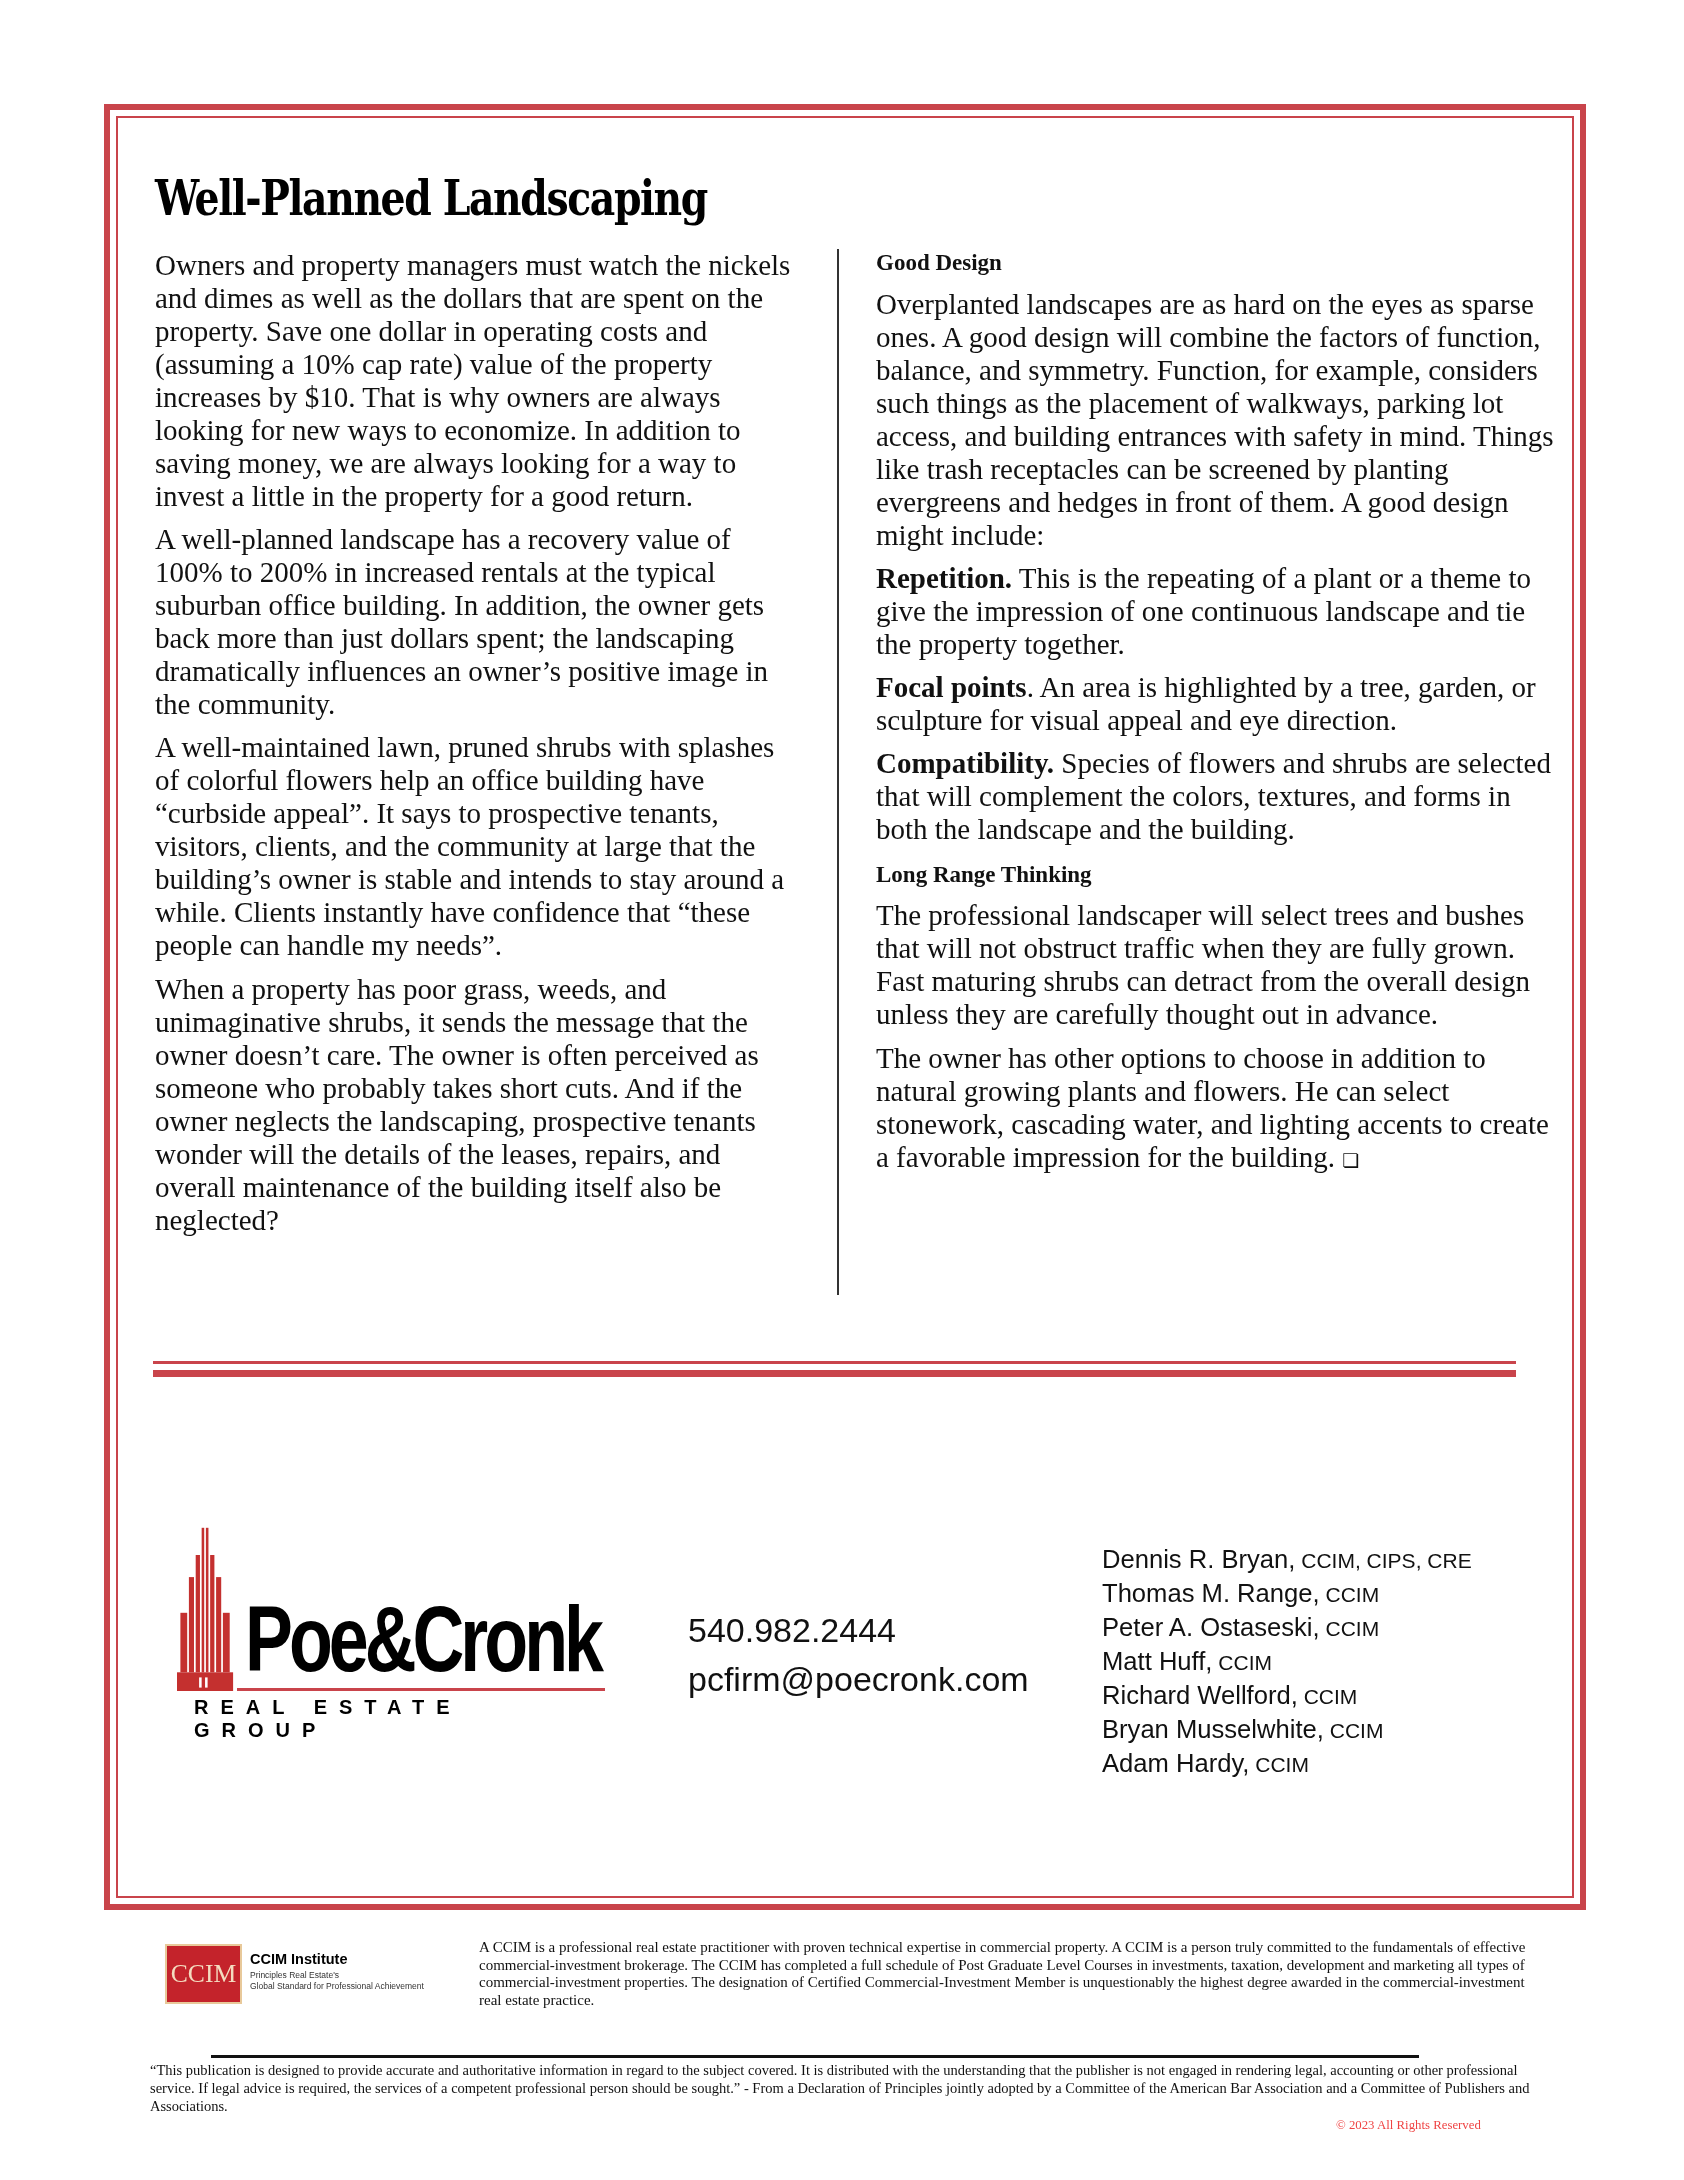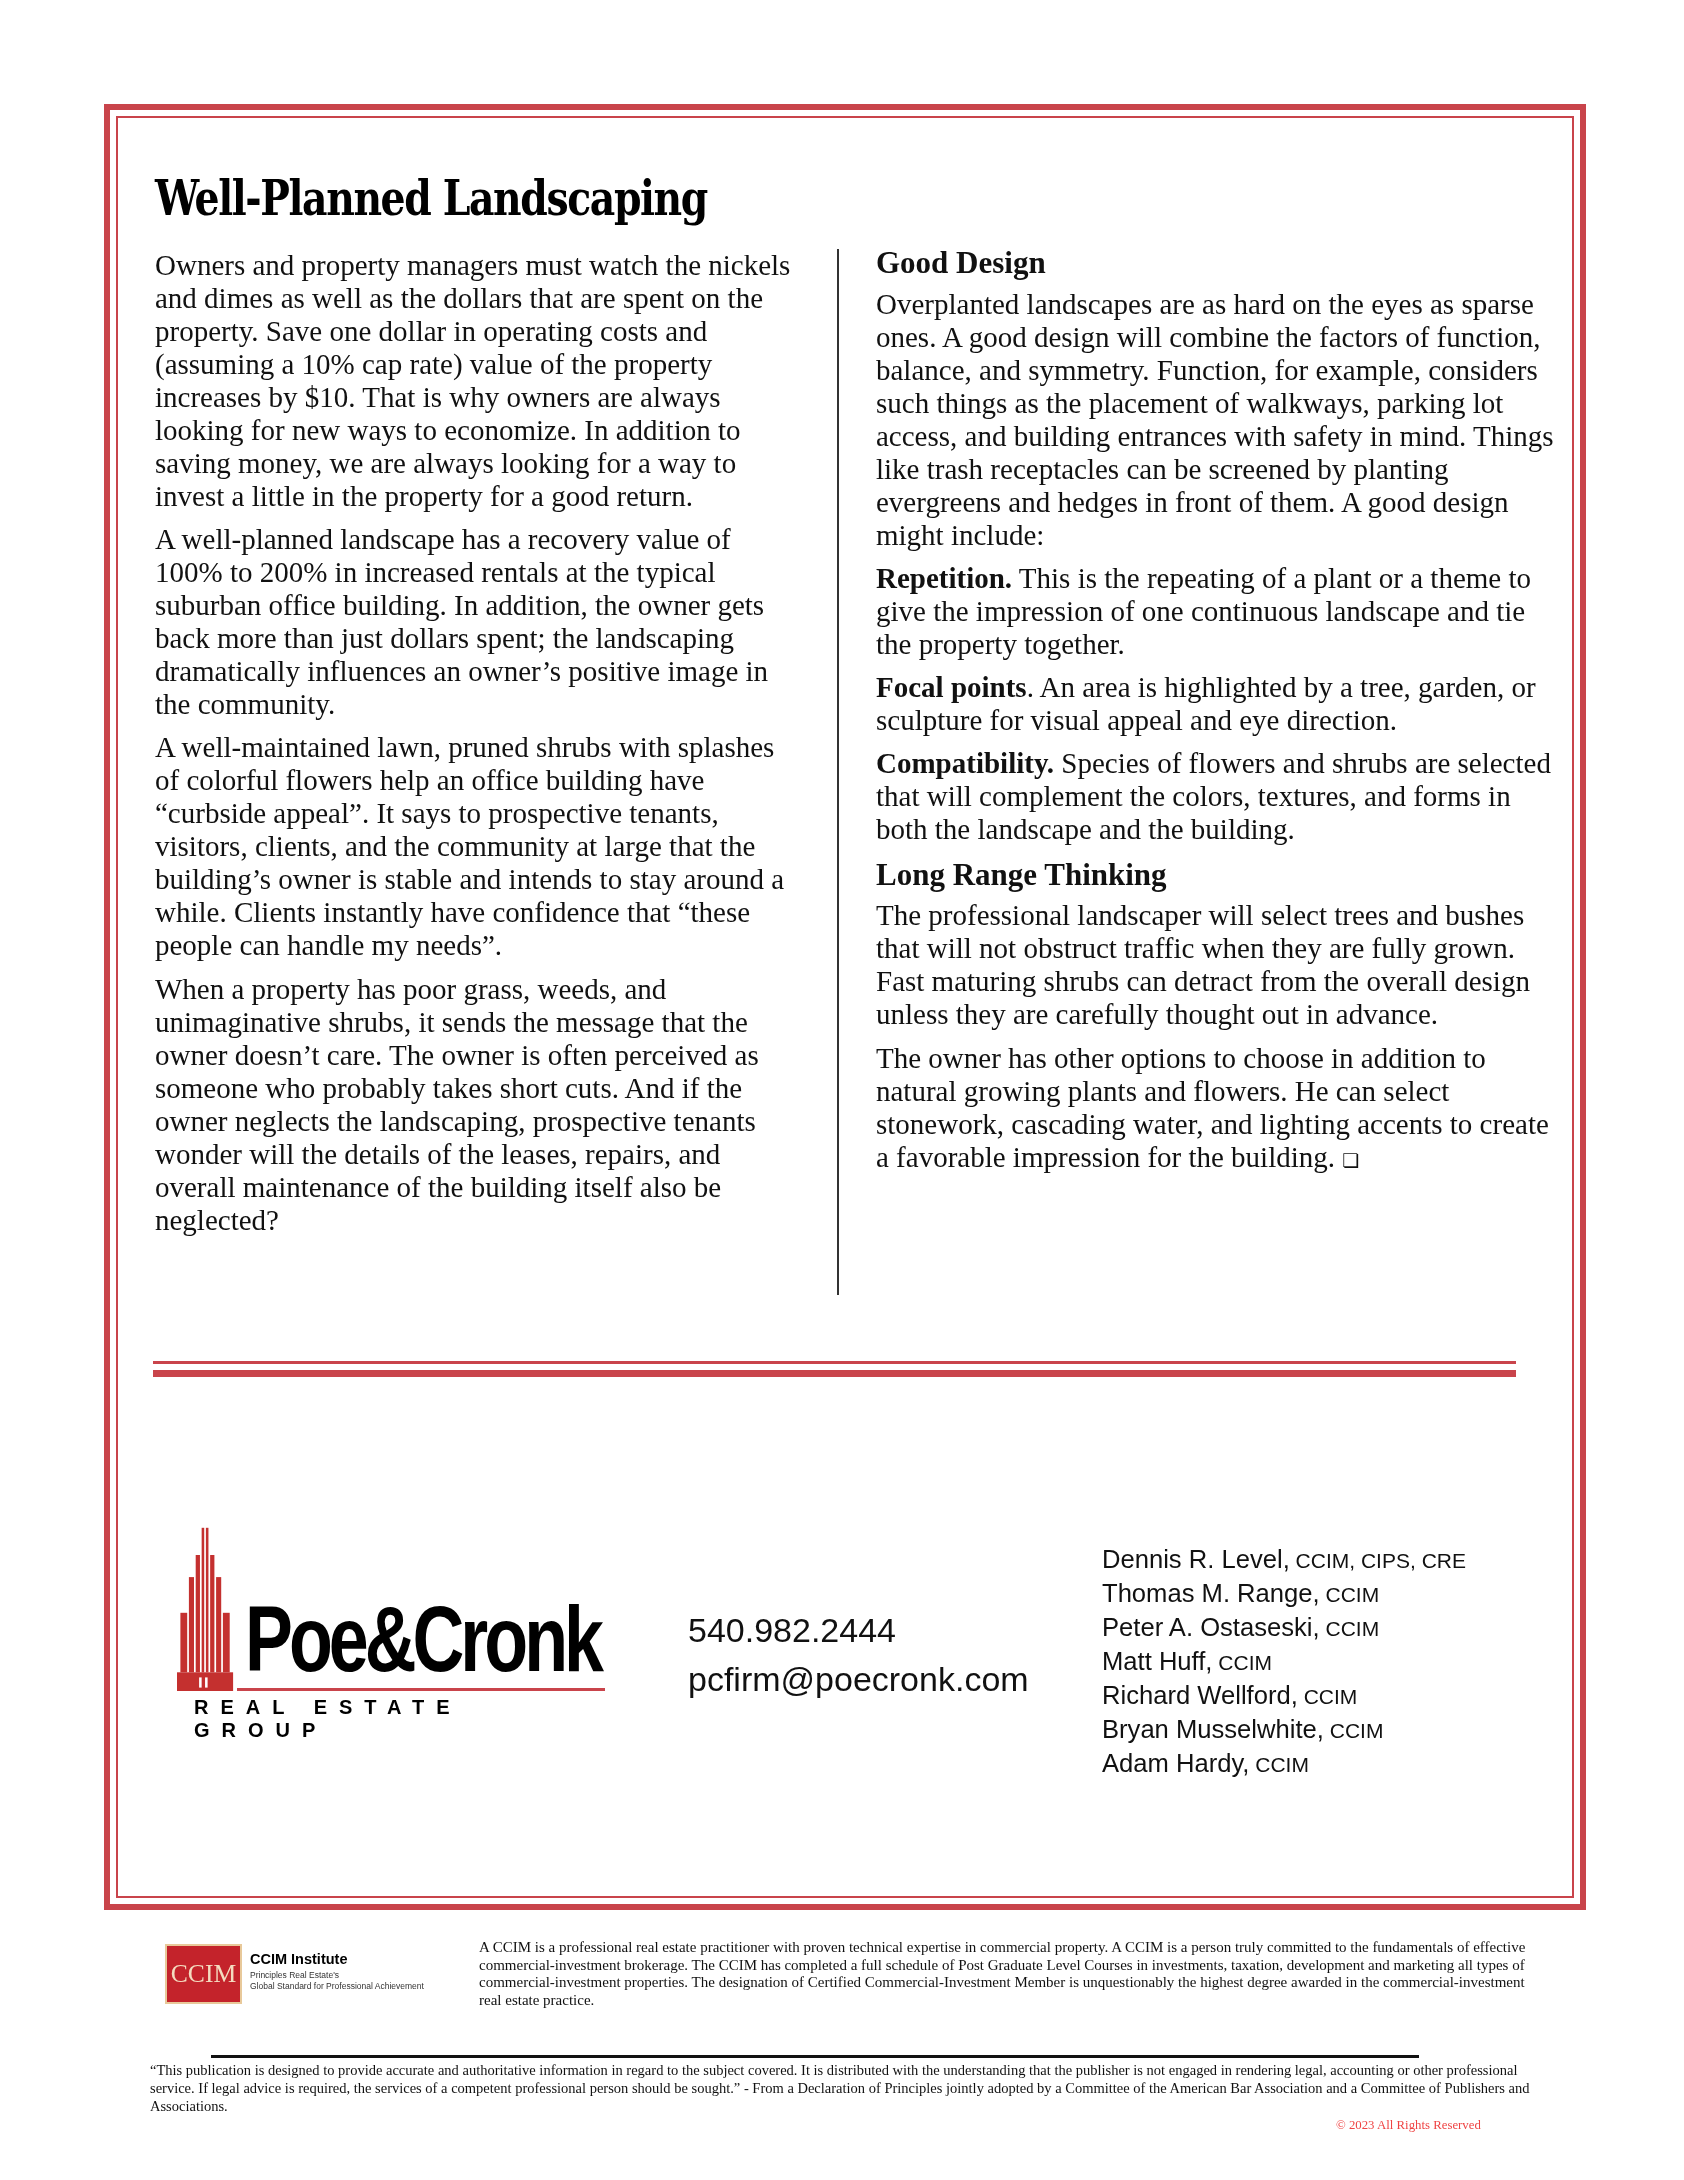--- a/index.html
+++ b/index.html
@@ -4,21 +4,21 @@
 <style>
   html, body { margin:0; padding:0; background:#ffffff; }
   body { width:1685px; height:2181px; position:relative; overflow:hidden; color:#111; }
   .frame-outer { position:absolute; left:104px; top:104px; width:1482px; height:1806px; border:6.8px solid #c9444b; box-sizing:border-box; }
   .frame-inner { position:absolute; left:116px; top:116px; width:1458px; height:1782px; border:2.6px solid #c9444b; box-sizing:border-box; }
   .title { position:absolute; left:155px; top:170px; font-family:"DejaVu Serif", serif; font-weight:bold; font-size:48px; letter-spacing:-1.7px; transform:scaleX(0.82); transform-origin:left top; color:#000; }
   .col { position:absolute; top:249px; font-family:"Liberation Serif", serif; font-size:29px; line-height:33px; color:#111; }
   .col-left { left:155px; width:647px; }
   .col-right { left:876px; width:681px; top:245px; }
   .col p { margin:0 0 10.2px 0; }
-  .col h3 { margin:0 0 6.8px 0; font-size:31px; font-weight:bold; line-height:36px; }
+  .col h3 { margin:0 0 6.8px 0; font-size:23px; font-weight:bold; line-height:36px; }
   .divider-v { position:absolute; left:837px; top:249px; width:1.7px; height:1046px; background:#333; }
   .red-rule-1 { position:absolute; left:153px; top:1361px; width:1363px; height:3.4px; background:#c9444b; }
   .red-rule-2 { position:absolute; left:153px; top:1370px; width:1363px; height:6.8px; background:#c9444b; }
   .logo { position:absolute; left:177px; top:1521px; width:434px; height:204px; }
   .logo-text { position:absolute; left:68px; top:66px; font-family:"Liberation Sans", sans-serif; font-weight:bold; font-size:92px; letter-spacing:-5.1px; transform:scaleX(0.78); transform-origin:left top; color:#000; }
   .logo-underline { position:absolute; left:60px; top:167px; width:368px; height:3.4px; background:#c9444b; }
   .logo-sub { position:absolute; left:17px; top:175px; font-family:"Liberation Sans", sans-serif; font-weight:bold; font-size:20px; letter-spacing:12px; color:#000; }
   .contact { position:absolute; left:688px; top:1606px; font-family:"Liberation Sans", sans-serif; font-size:34px; line-height:49px; color:#111; }
   .team { position:absolute; left:1102px; top:1543px; font-family:"Liberation Sans", sans-serif; font-size:25.6px; line-height:33px; color:#111; }
   .team .cred { font-size:21px; }
@@ -83,21 +83,21 @@
   <div class="logo-underline"></div>
   <div class="logo-sub">REAL ESTATE GROUP</div>
 </div>
 
 <div class="contact">
   <div>540.982.2444</div>
   <div>pcfirm@poecronk.com</div>
 </div>
 
 <div class="team">
-  <div><span>Dennis R. Level,</span><span class="cred"> CCIM, CIPS, CRE</span></div>
+  <div><span>Dennis R. Bryan,</span><span class="cred"> CCIM, CIPS, CRE</span></div>
   <div><span>Thomas M. Range,</span><span class="cred"> CCIM</span></div>
   <div><span>Peter A. Ostaseski,</span><span class="cred"> CCIM</span></div>
   <div><span>Matt Huff,</span><span class="cred"> CCIM</span></div>
   <div><span>Richard Wellford,</span><span class="cred"> CCIM</span></div>
   <div><span>Bryan Musselwhite,</span><span class="cred"> CCIM</span></div>
   <div><span>Adam Hardy,</span><span class="cred"> CCIM</span></div>
 </div>
 
 <div class="ccim-logo">
   <div class="ccim-badge">CCIM</div>

